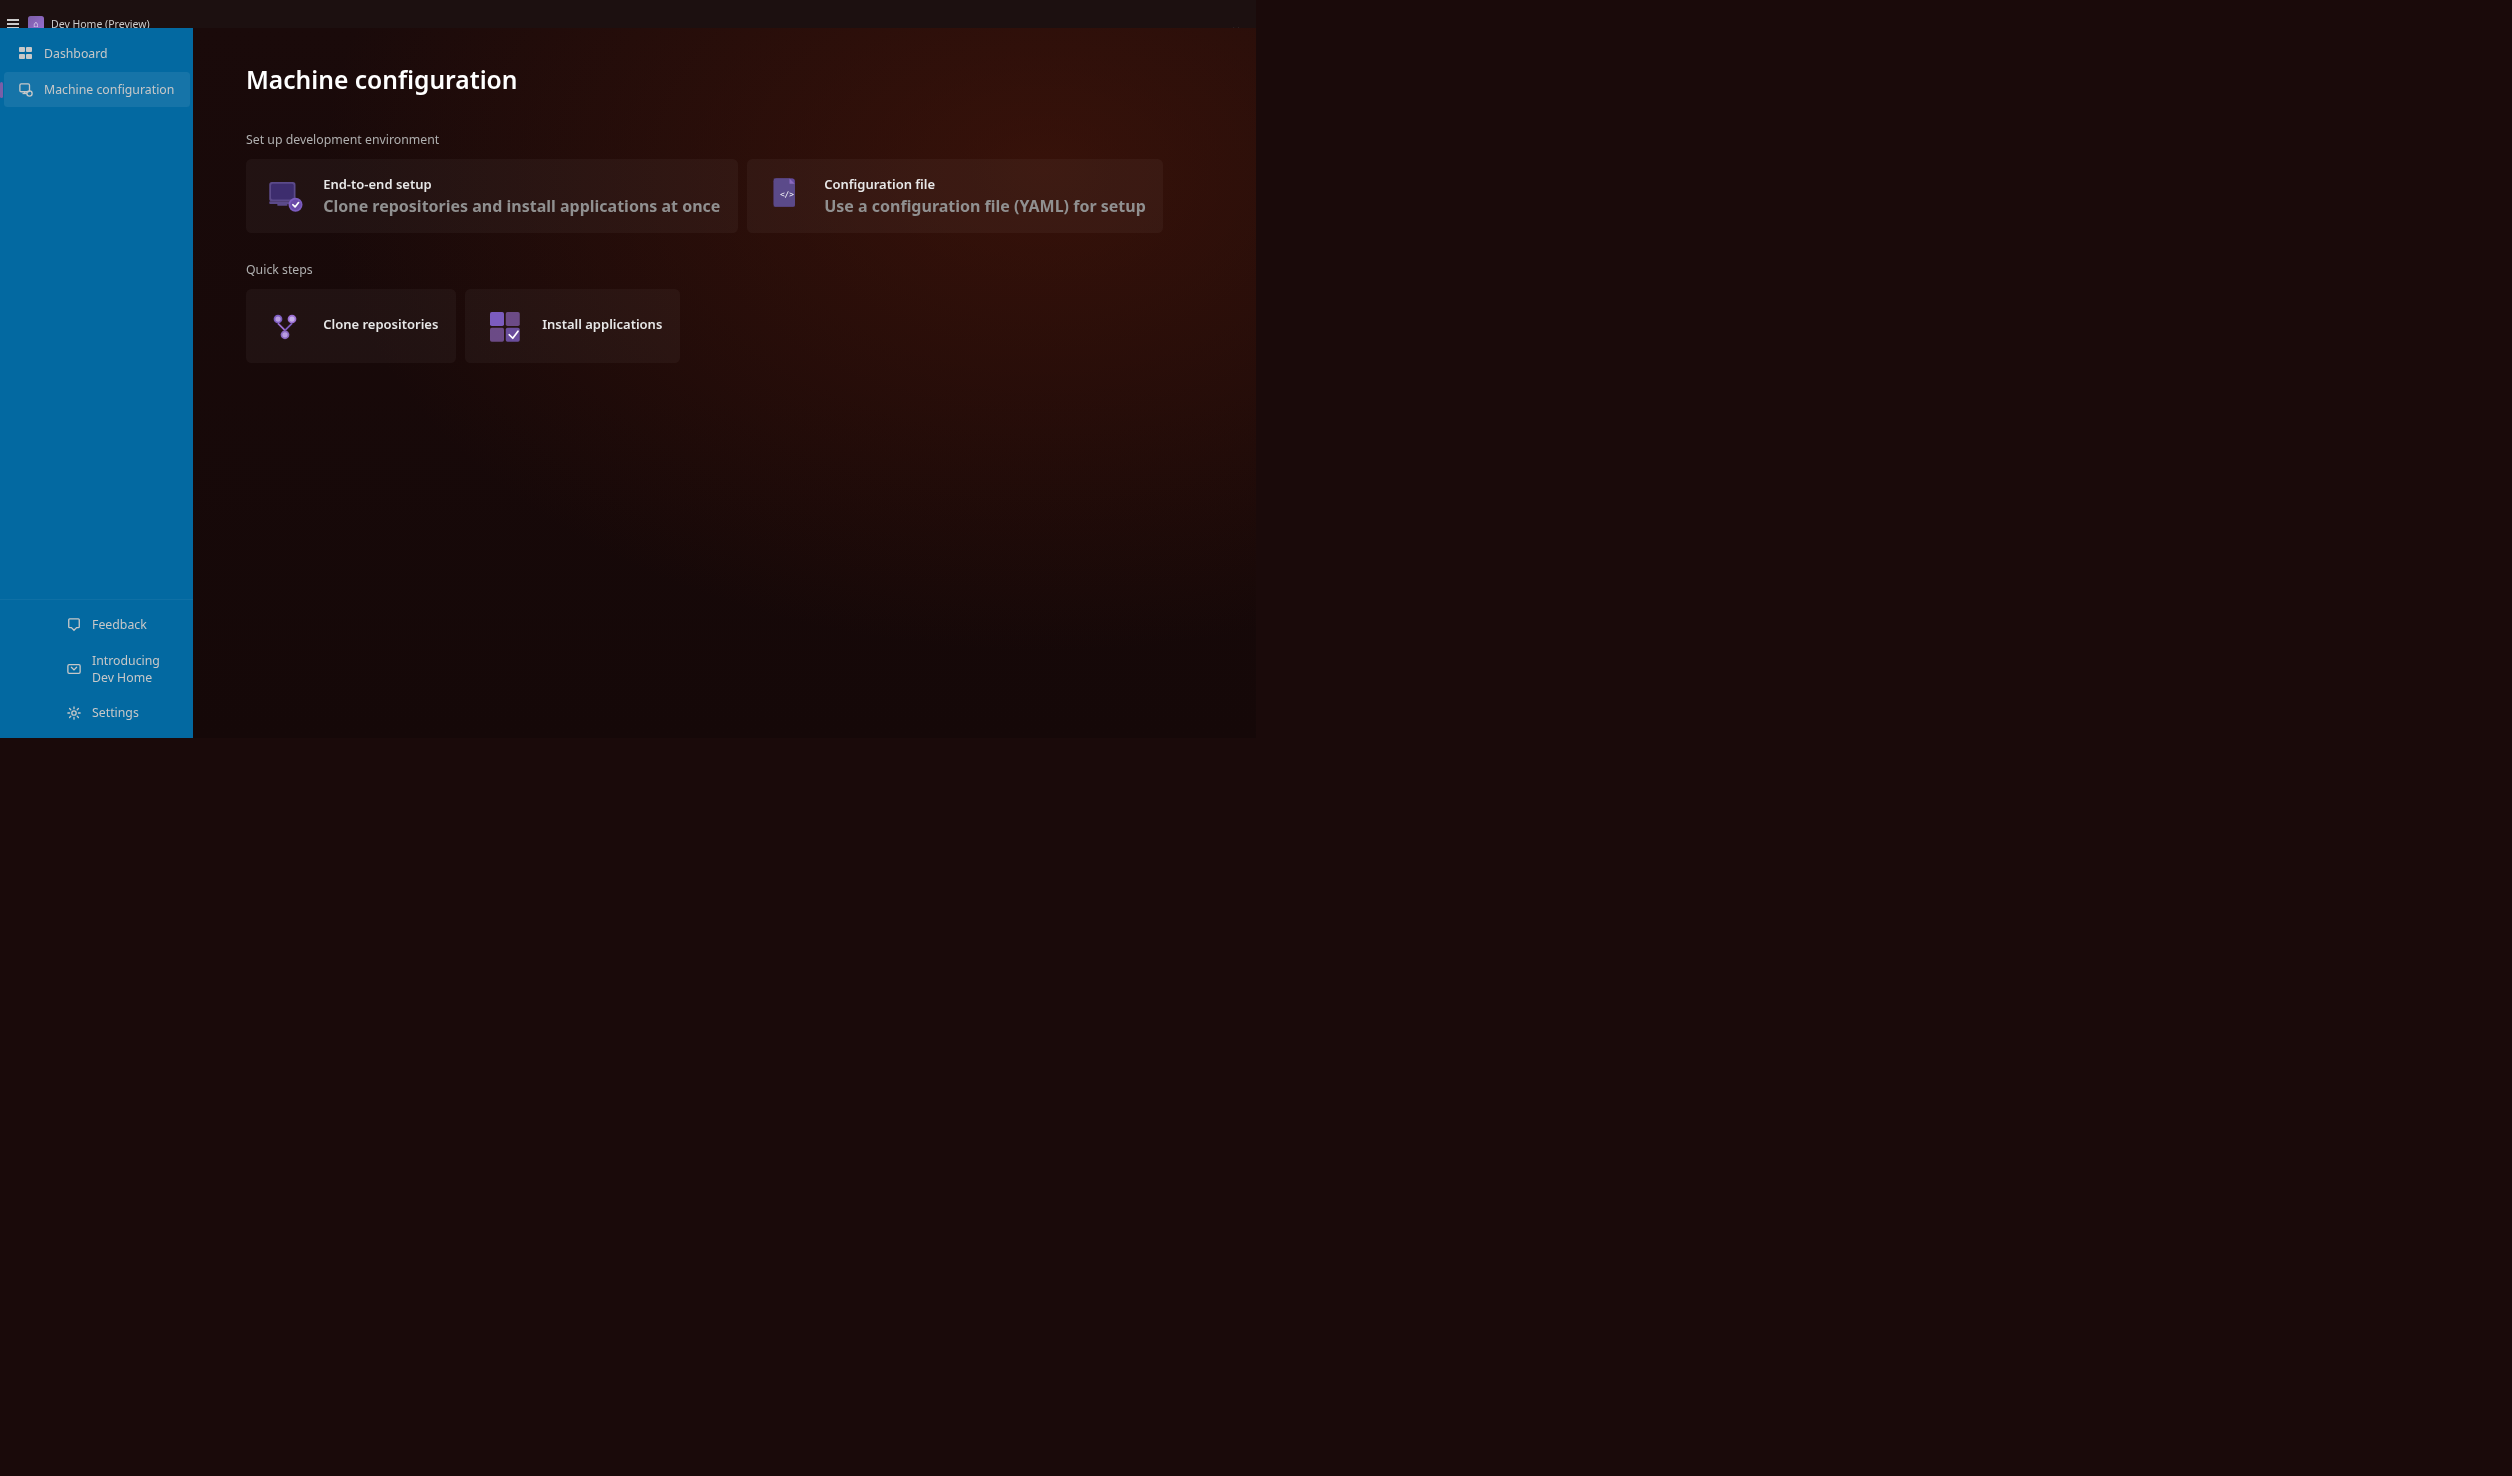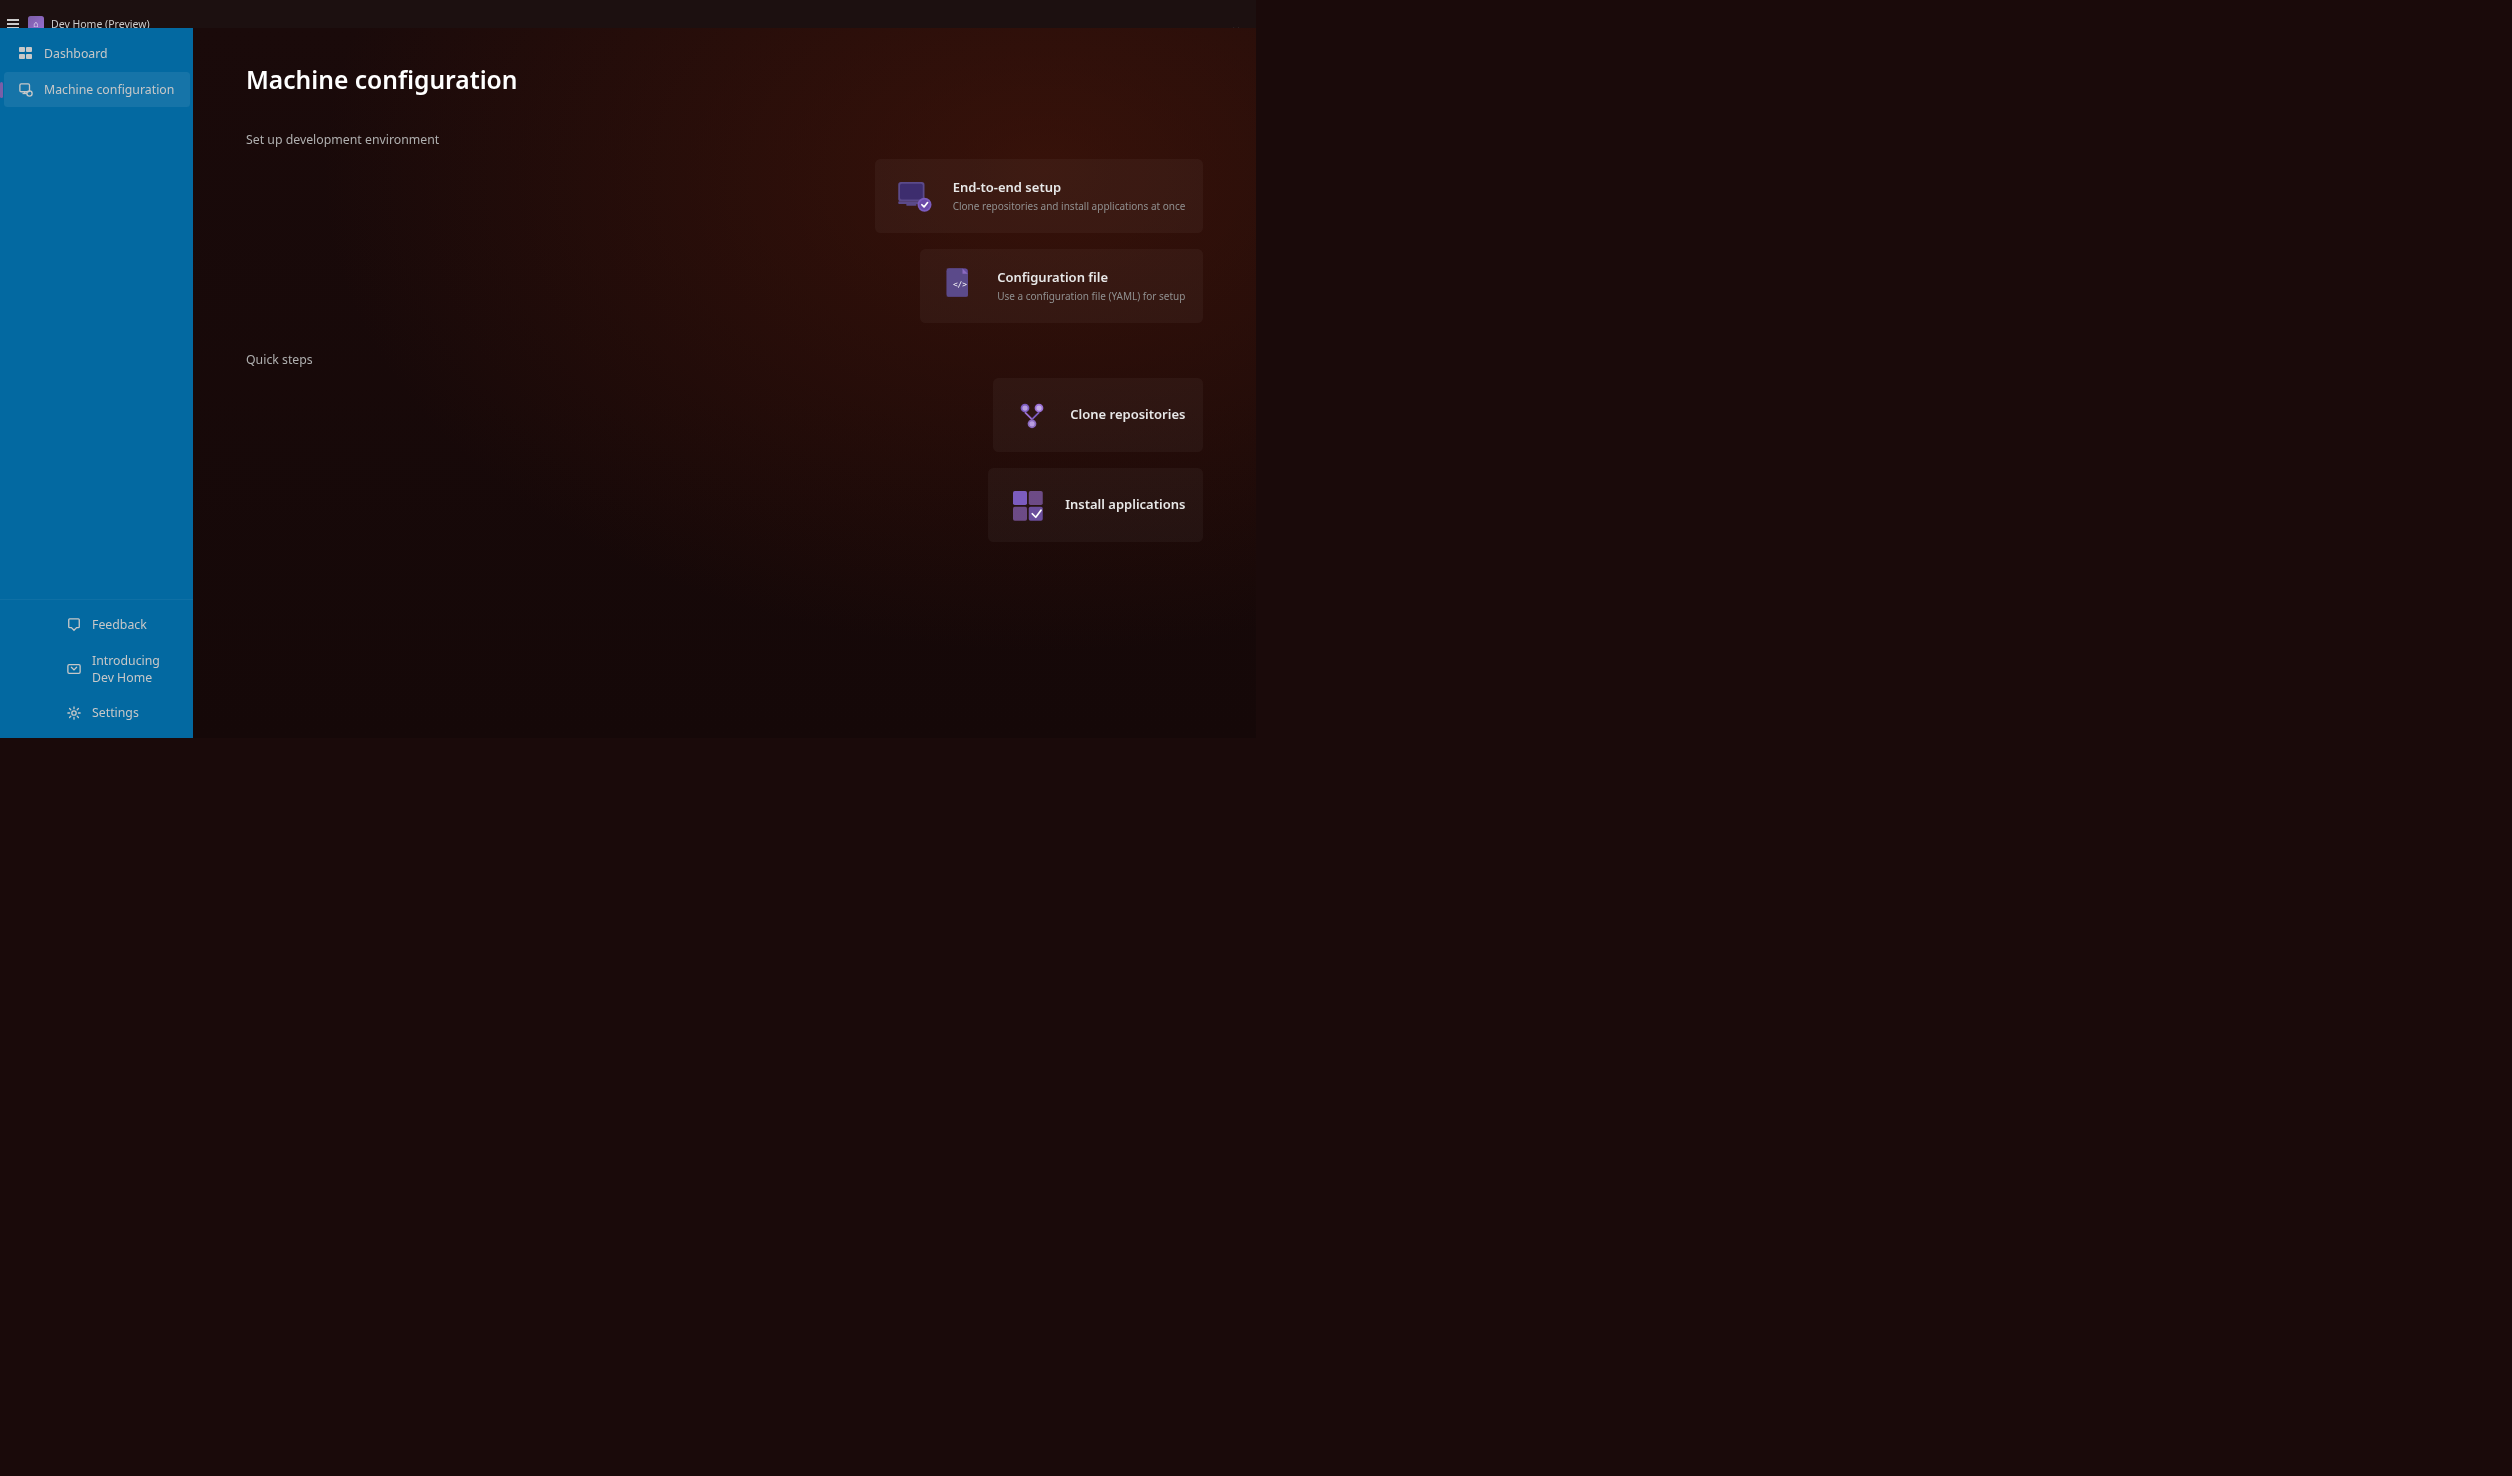--- a/index.html
+++ b/index.html
@@ -184,24 +184,23 @@
 
     .section-title {
       font-size: 12.3px;
       color: #b0b0b0;
       margin-bottom: 10.5px;
       font-weight: 400;
     }
 
     .card-list {
       display: flex;
-      flex-direction: column;
-      gap: 16px;
+      flex-direction: row;
+      gap: 9px;
       margin-bottom: 28px;
-      align-items: flex-end;
     }
 
     .card-item {
       display: flex;
       align-items: center;
       gap: 17.6px;
       padding: 16px 17.6px;
       background: rgba(255,255,255,0.04);
       border-radius: 5.3px;
       cursor: pointer;
@@ -216,22 +215,23 @@
     }
 
     .card-text h3 {
       font-size: 13px;
       font-weight: 600;
       color: #e8e8e8;
       margin-bottom: 2.6px;
     }
 
     .card-text p {
-      font-size: 10px;
+      font-size: 16px;
       color: #909090;
+      font-weight: bold;
     }
 
     
     .icon-e2e {
       width: 42px;
       height: 42px;
       position: relative;
     }
     .icon-e2e svg {
       width: 42px;

